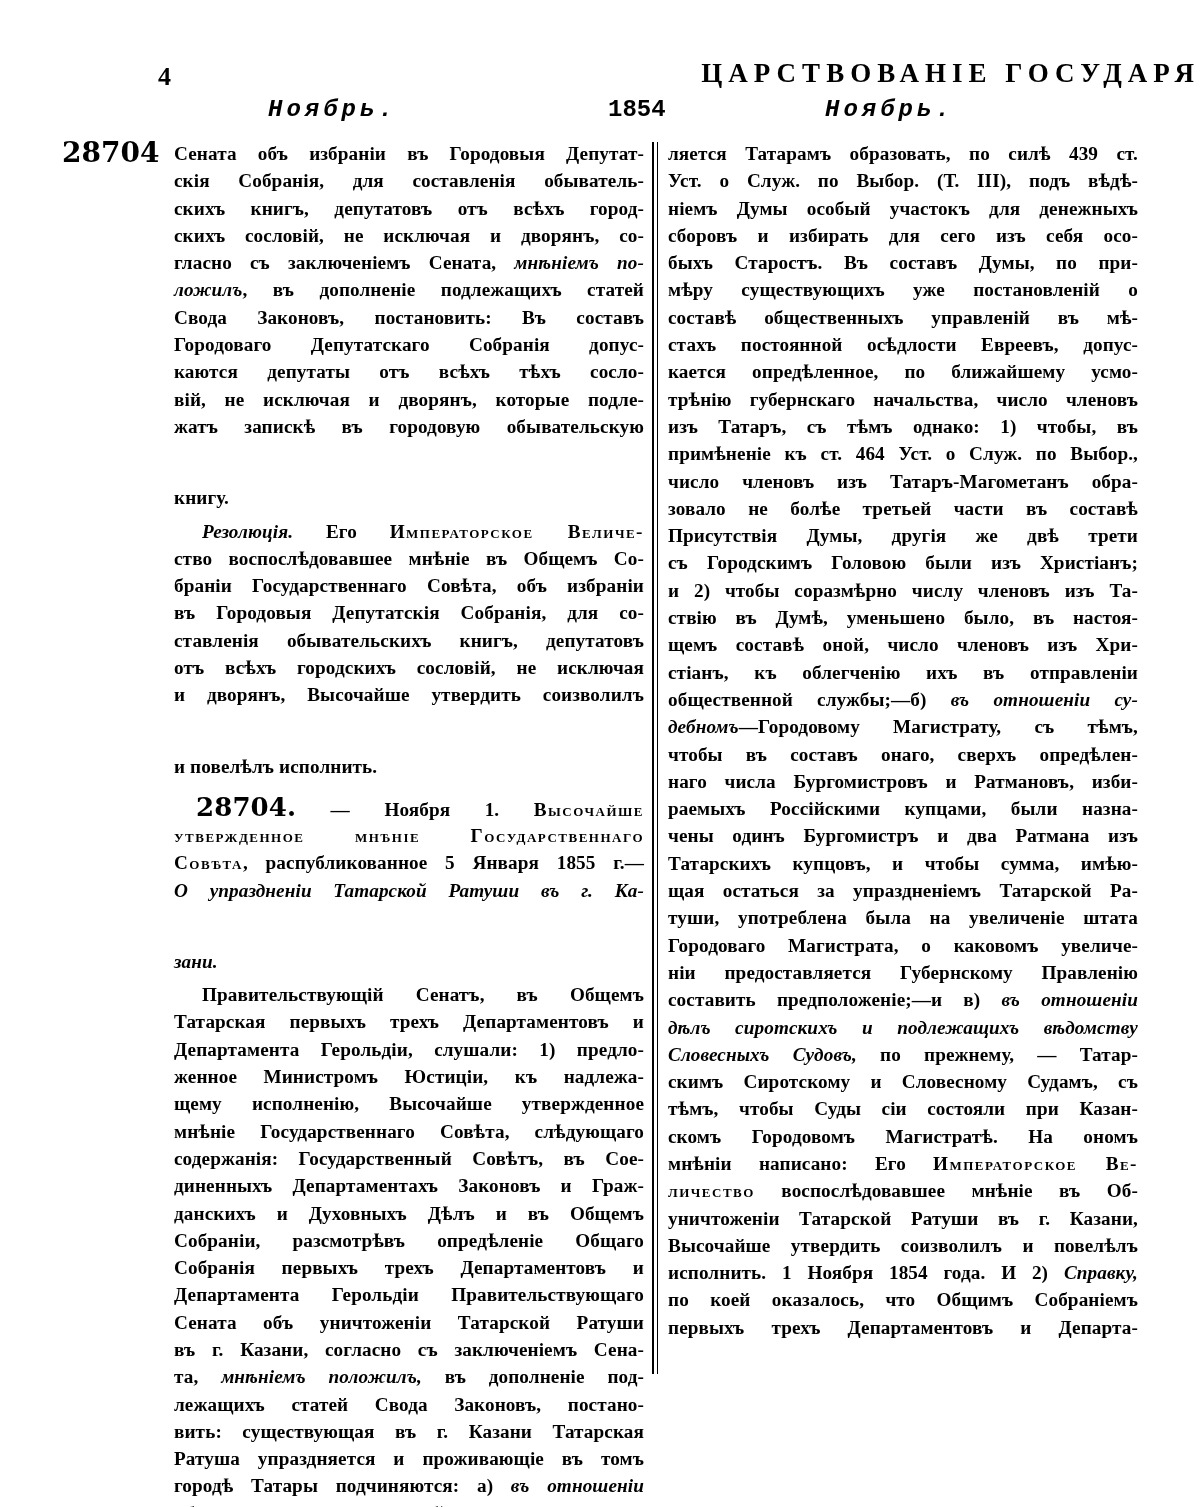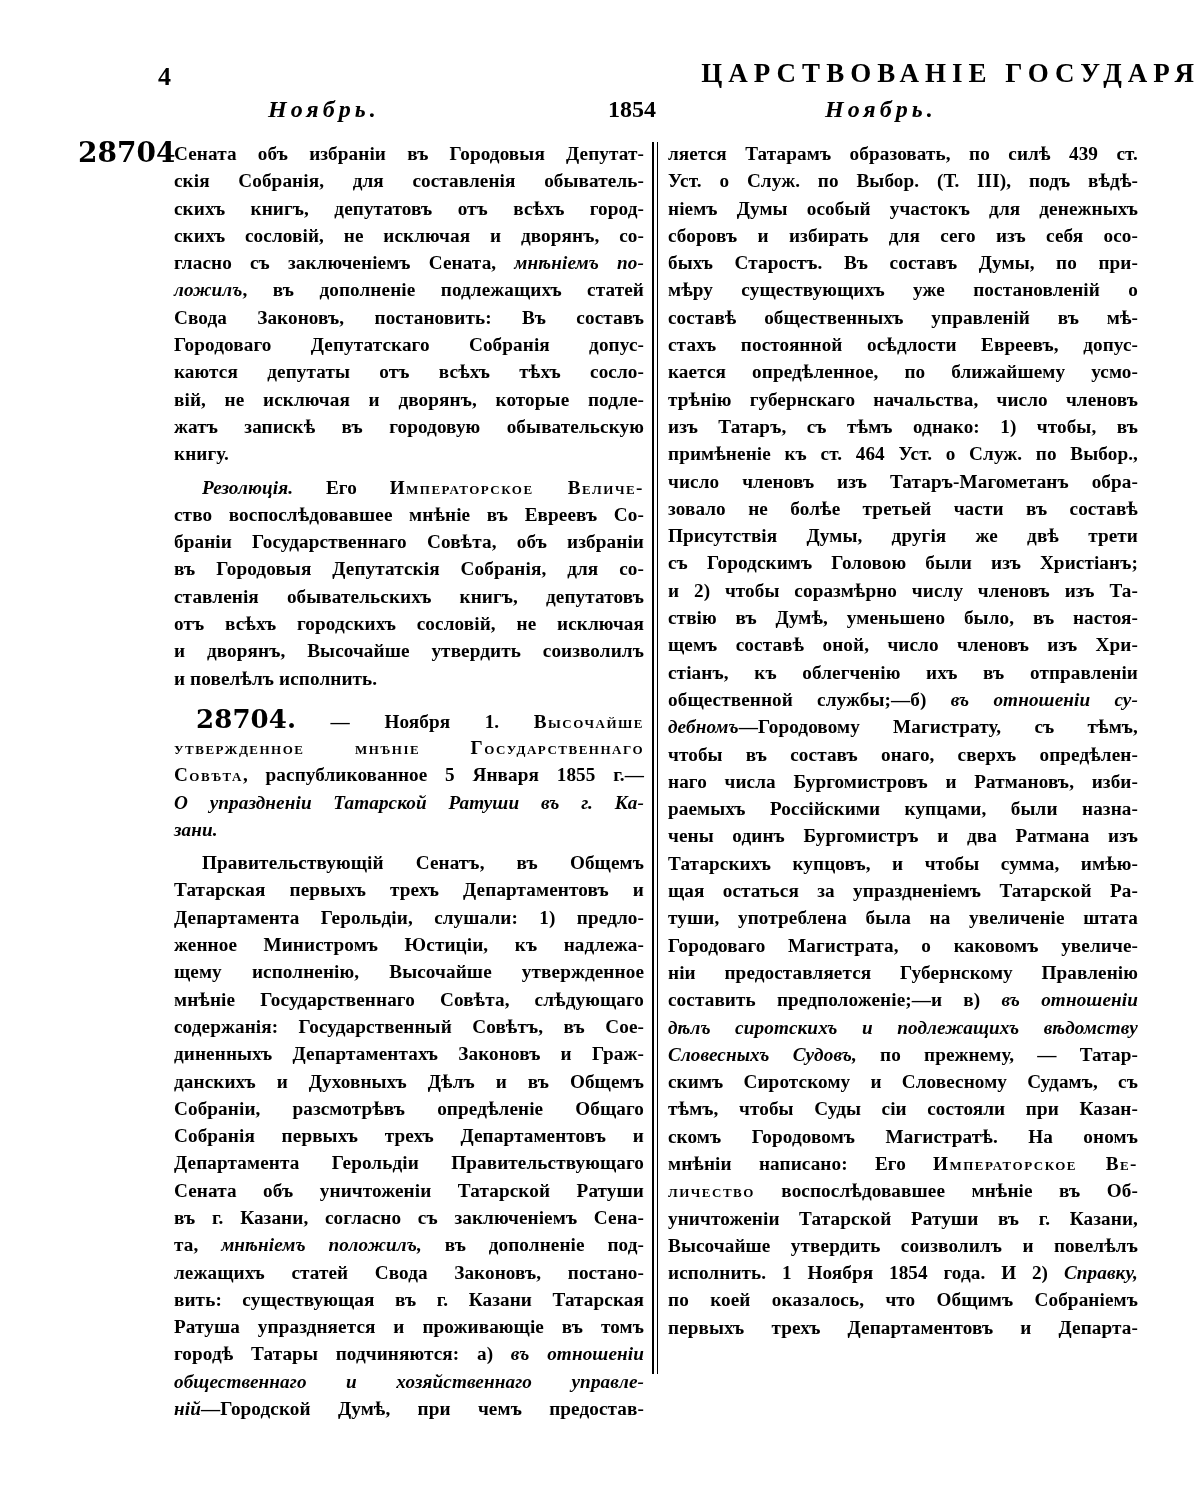--- a/index.html
+++ b/index.html
@@ -4,35 +4,35 @@
 <style>
   html, body { margin: 0; padding: 0; background: #ffffff; }
   body { width: 1200px; height: 1507px; position: relative; overflow: hidden;
          font-family: "DejaVu Serif", "Liberation Serif", serif; color: #000; }
   .page-number { position: absolute; left: 158px; top: 62px; font-size: 26px; font-weight: bold;
                  font-family: "Liberation Serif", serif; }
   .running-title { position: absolute; left: 0; width: 1200px; top: 58px; text-align: right;
                    font-size: 27px; font-weight: bold; letter-spacing: 6px;
                    font-family: "Liberation Serif", serif; padding-left: 40px; box-sizing: border-box; }
   .subhead { position: absolute; top: 96px; font-size: 24px; font-style: italic; font-weight: bold;
-             letter-spacing: 4px; font-family: Liberation Serif, serif; }
+             letter-spacing: 4px; font-family: Liberation Mono, monospace; }
   .subhead.left { left: 268px; }
   .subhead.right { left: 825px; }
   .subhead.year { left: 608px; font-style: normal; letter-spacing: 0; }
   .margin-num { position: absolute; left: 62px; top: 136px; font-size: 28px; font-weight: 900;
-                font-family: "DejaVu Serif", serif; margin-left: 16px; }
+                font-family: "DejaVu Serif", serif; }
   .col { position: absolute; top: 140px; width: 470px; }
   .col.left { left: 174px; }
   .col.right { left: 668px; }
   .col-rule { position: absolute; left: 652px; top: 142px; width: 2px; height: 1232px; background: #000; }
   .col-rule.second { left: 657px; width: 1px; height: 1232px; }
   .line { height: 27.3px; line-height: 27.3px; font-size: 19.2px; font-weight: bold;
           white-space: nowrap; text-align: justify; text-align-last: justify;
           font-family: "Liberation Serif", serif; letter-spacing: 0.1px; }
-  .line.last { text-align-last: left; }
+  .line.last { text-align-last: left; margin-top: 44px; }
   .line.indent { padding-left: 28px; }
   .line.indent-big { padding-left: 22px; }
   .it { font-style: italic; }
   .sc { font-variant: small-caps; letter-spacing: 1.5px; }
   .art-num { font-family: "DejaVu Serif", serif; font-weight: 900; font-size: 26px; }
   .gap { height: 6px; }
 </style>
 </head>
 <body>
 
@@ -55,21 +55,21 @@
   <div class="line"><span>гласно съ заключеніемъ Сената, </span><span class="it">мнѣніемъ по-</span></div>
   <div class="line"><span class="it">ложилъ</span><span>, въ дополненіе подлежащихъ статей</span></div>
   <div class="line">Свода Законовъ, постановить: Въ составъ</div>
   <div class="line">Городоваго Депутатскаго Собранія допус-</div>
   <div class="line">каются депутаты отъ всѣхъ тѣхъ сосло-</div>
   <div class="line">вій, не исключая и дворянъ, которые подле-</div>
   <div class="line">жатъ запискѣ въ городовую обывательскую</div>
   <div class="line last">книгу.</div>
   <div class="gap"></div>
   <div class="line indent"><span class="it">Резолюція.</span><span> Его </span><span class="sc">Императорское Величе-</span></div>
-  <div class="line">ство воспослѣдовавшее мнѣніе въ Евреевъ Со-</div>
+  <div class="line">ство воспослѣдовавшее мнѣніе въ Общемъ Со-</div>
   <div class="line">браніи Государственнаго Совѣта, объ избраніи</div>
   <div class="line">въ Городовыя Депутатскія Собранія, для со-</div>
   <div class="line">ставленія обывательскихъ книгъ, депутатовъ</div>
   <div class="line">отъ всѣхъ городскихъ сословій, не исключая</div>
   <div class="line">и дворянъ, Высочайше утвердить соизволилъ</div>
   <div class="line last">и повелѣлъ исполнить.</div>
   <div class="line indent-big" style="height:30px;line-height:30px;margin-top:12px;"><span class="art-num">28704.</span><span> — Ноября 1. </span><span class="sc">Высочайше</span></div>
   <div class="line sc">утвержденное мнѣніе Государственнаго</div>
   <div class="line"><span class="sc">Совѣта</span><span>, распубликованное 5 Января 1855 г.—</span></div>
   <div class="line it">О упраздненіи Татарской Ратуши въ г. Ка-</div>

